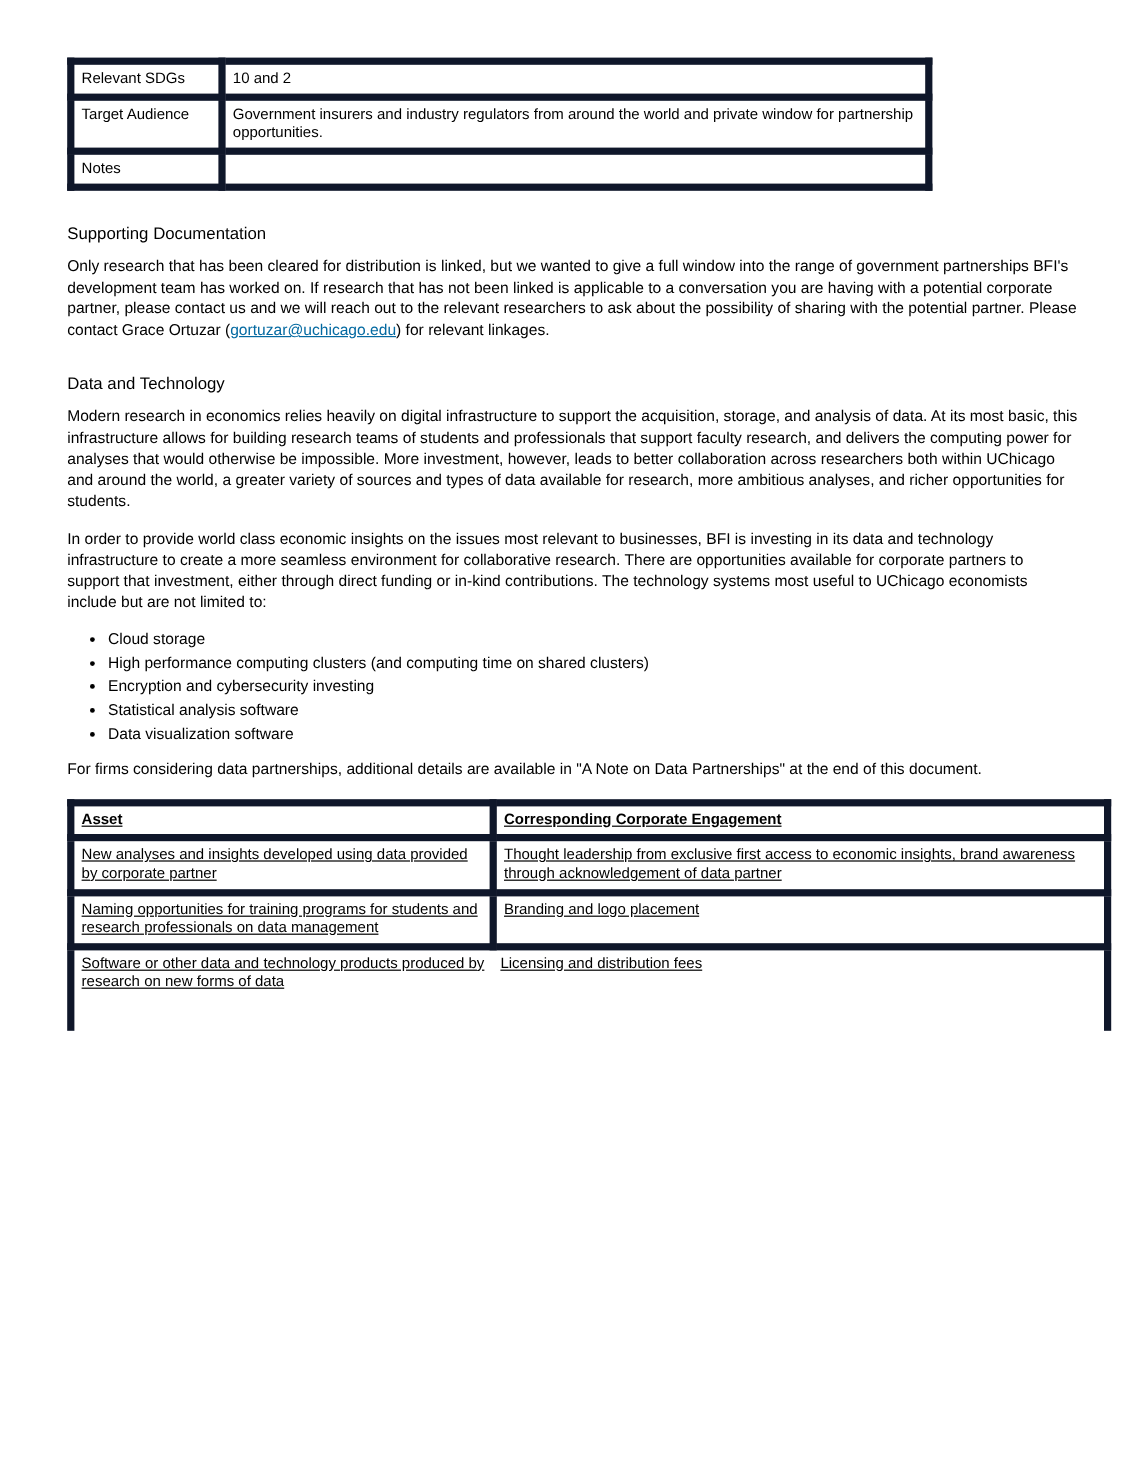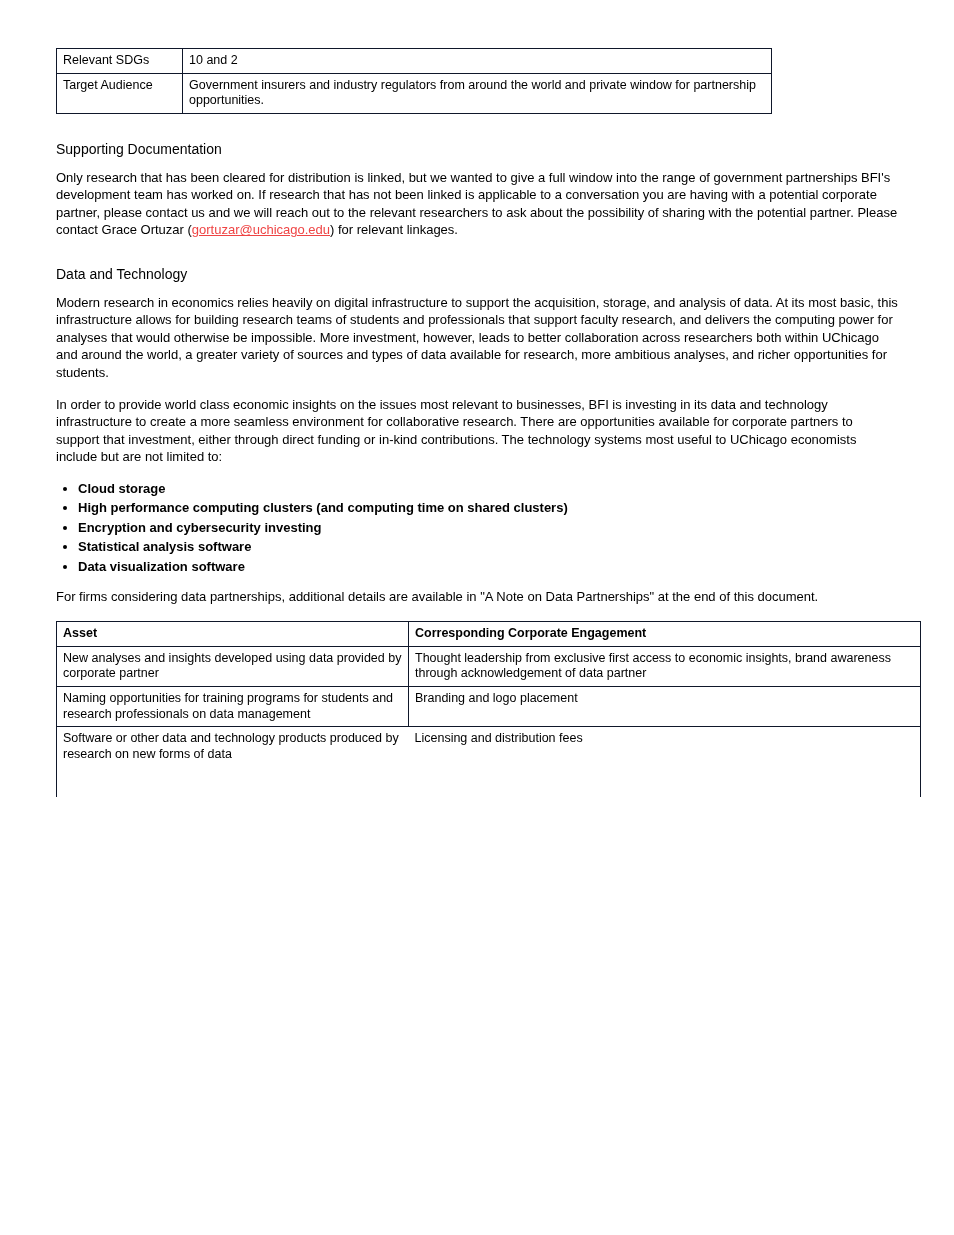--- a/index.html
+++ b/index.html
@@ -16,55 +16,54 @@
     height: 1235px;
     position: relative;
     box-sizing: border-box;
     padding: 48px 56px 0 56px;
   }
   table.t {
     border-collapse: collapse;
     table-layout: fixed;
   }
   table.t td {
-    border: 1px solid #0f172a;
+    border: 6px solid #0f172a;
     vertical-align: top;
     padding: 4px 6px 4px 6px;
     box-sizing: border-box;
   }
   
   .t1 { width: 715px; }
   .t1 col.c1 { width: 126px; }
   .t1 col.c2 { width: 589px; }
   
   .t1 tr.r4 td { height: 26px; }
 
   .para {
     margin: 0 0 14px 0;
   }
   .section { margin-top: 24px; }
   .heading { font-weight: normal; margin: 26px 0 10px 0; font-size: 14px; }
   a.link {
-    color: #ef4444;
+    color: #0369a1;
     text-decoration: underline;
   }
 
   
   ul.sys {
-    margin: 0 0 0 22px;
+    margin: 0 0 0 34px;
     padding: 0;
-    font-weight: bold;
   }
   ul.sys li { margin: 2px 0; }
 
   
   .t2 { width: 864px; margin-top: 16px; }
   .t2 col.c1 { width: 352px; }
   .t2 col.c2 { width: 512px; }
-  .t2 td { min-height: 40px; }
+  .t2 td { min-height: 40px; text-decoration: underline; }
   
   .t2 tr.hdr td { font-weight: bold; }
   
   .t2 tr.partial td {
     border-bottom: none;
   }
   
   .t2 tr.partial td.c1 { border-right: none; border-bottom: none; margin-left: 32px; }
   .t2 tr.partial td.c2 { border-left: none; border-bottom: none; }
   .t2 tr.partial td { height: 70px; }
@@ -84,20 +83,24 @@
         <col class="c2">
       </colgroup>
     <tbody>
       <tr>
         <td>Relevant SDGs</td>
         <td>10 and 2</td>
       </tr>
       <tr>
         <td>Target Audience</td>
         <td>Government insurers and industry regulators from around the world and private window for partnership opportunities.</td>
+      </tr>
+      <tr class="r4">
+        <td>Notes</td>
+        <td></td>
       </tr>
     </tbody>
   </table>
 
   <div class="section body-text">
     <div class="heading">Supporting Documentation</div>
     <p class="para">
       <span>Only research that has been cleared for distribution is linked, but we wanted to give a full window into the range of government partnerships BFI's development team has worked on. If research that has not been linked is applicable to a conversation you are having with a potential corporate partner, please contact us and we will reach out to the relevant researchers to ask about the possibility of sharing with the potential partner. Please contact Grace Ortuzar (</span><a class="link" href="#">gortuzar@uchicago.edu</a><span>) for relevant linkages.</span>
     </p>
   </div>

